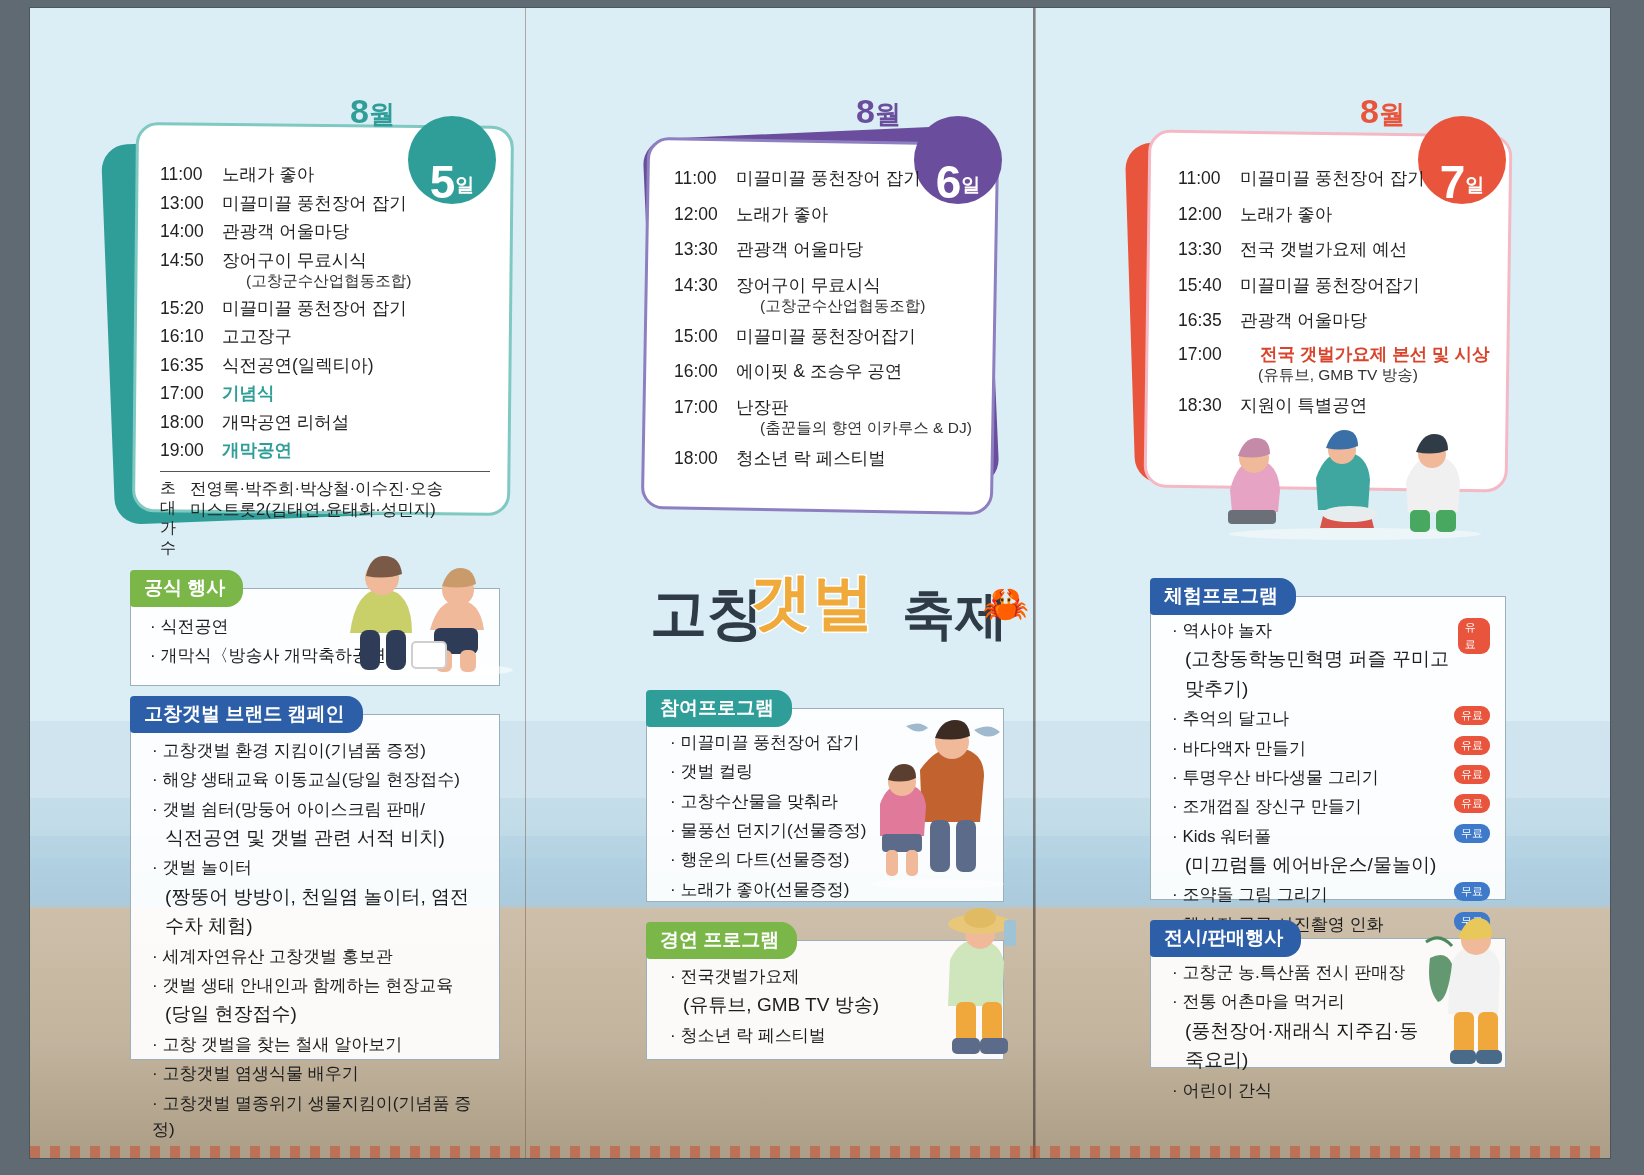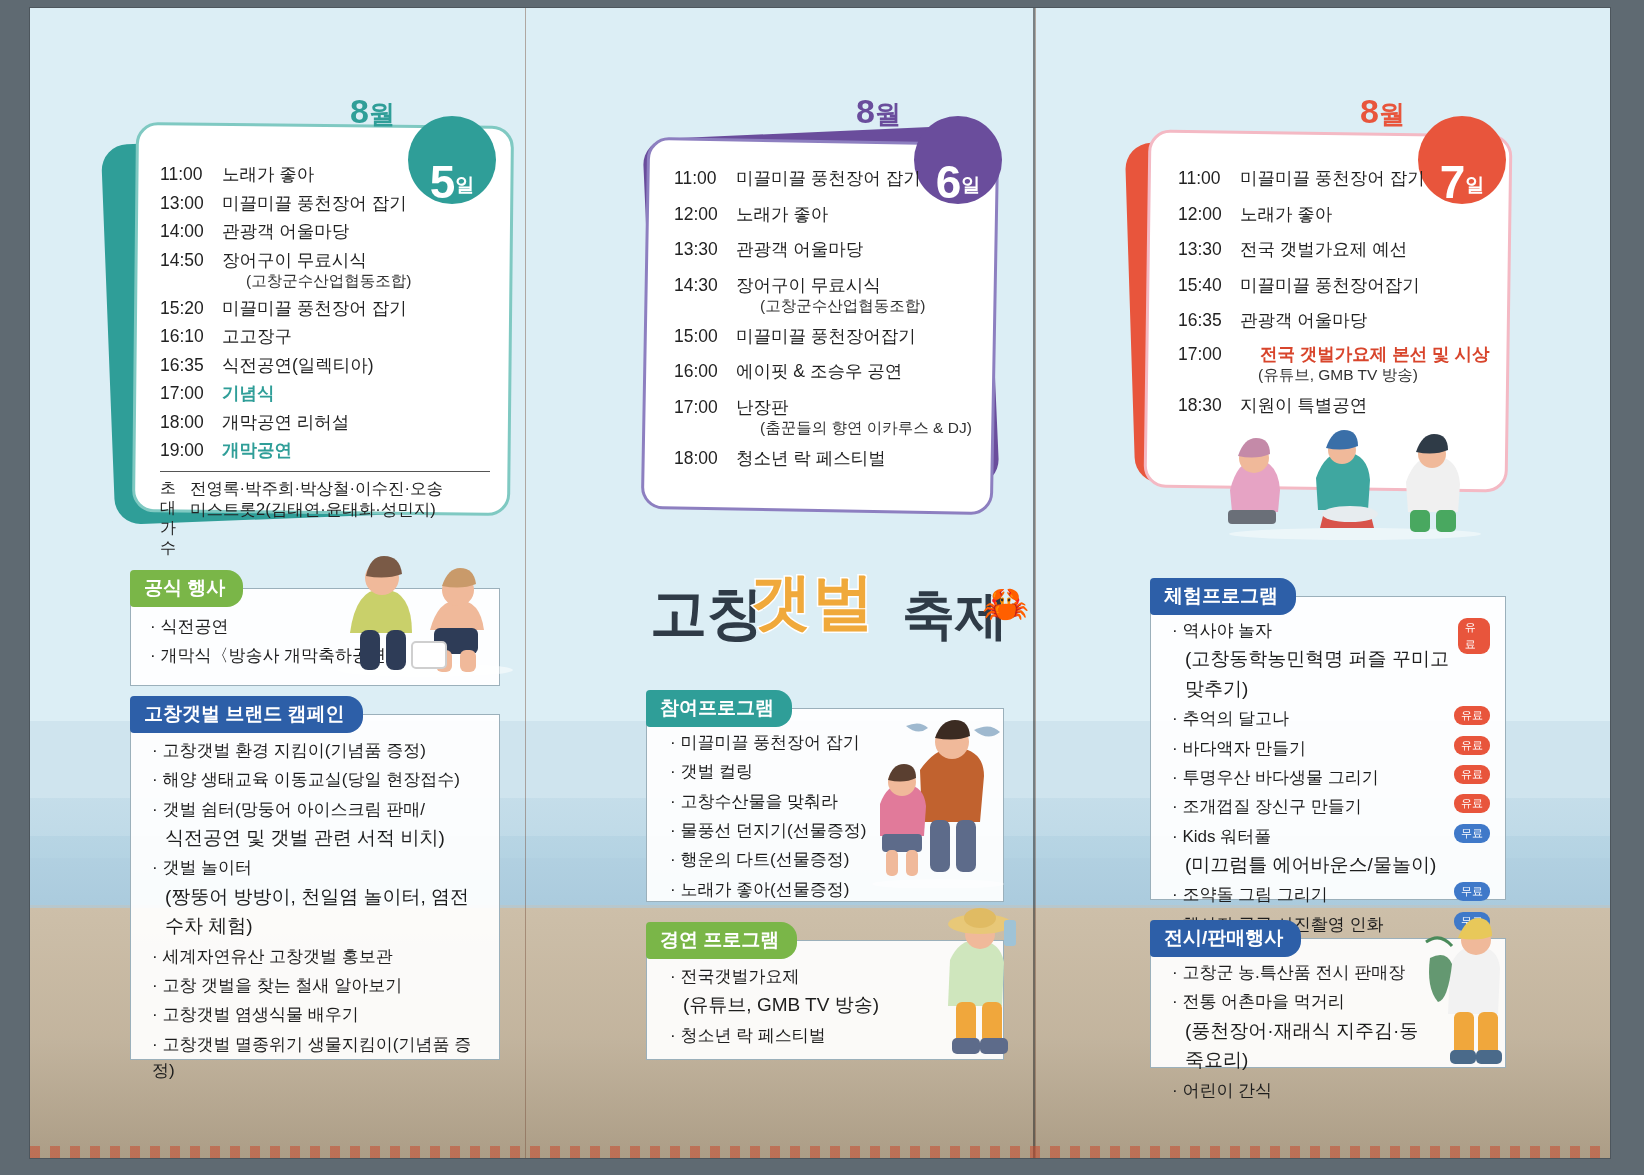--- a/index.html
+++ b/index.html
@@ -252,20 +252,21 @@
   </div>
 
   <div class="box" style="left:100px;top:706px;width:368px;height:344px;"></div>
   <div class="boxtitle" style="left:100px;top:688px;background:#2d5fa8;text-align:center;">고창갯벌 브랜드 캠페인</div>
   <div class="boxlist" style="left:122px;top:730px;width:336px;">
     <div><span>· 고창갯벌 환경 지킴이(기념품 증정)</span></div>
     <div><span>· 해양 생태교육 이동교실(당일 현장접수)</span></div>
     <div><span>· 갯벌 쉼터(망둥어 아이스크림 판매/</span><span class="ind">식전공연 및 갯벌 관련 서적 비치)</span></div>
     <div><span>· 갯벌 놀이터</span><span class="ind">(짱뚱어 방방이, 천일염 놀이터, 염전 수차 체험)</span></div>
     <div><span>· 세계자연유산 고창갯벌 홍보관</span></div>
+    <div><span>· 갯벌 생태 안내인과 함께하는 현장교육</span><span class="ind">(당일 현장접수)</span></div>
     <div><span>· 고창 갯벌을 찾는 철새 알아보기</span></div>
     <div><span>· 고창갯벌 염생식물 배우기</span></div>
     <div><span>· 고창갯벌 멸종위기 생물지킴이(기념품 증정)</span></div>
   </div>
 
   <div class="box" style="left:616px;top:700px;width:356px;height:192px;"></div>
   <div class="boxtitle" style="left:616px;top:682px;background:#2f9e98;">참여프로그램</div>
   <div class="boxlist" style="left:640px;top:722px;width:200px;">
     <div>· 미끌미끌 풍천장어 잡기</div>
     <div>· 갯벌 컬링</div>

